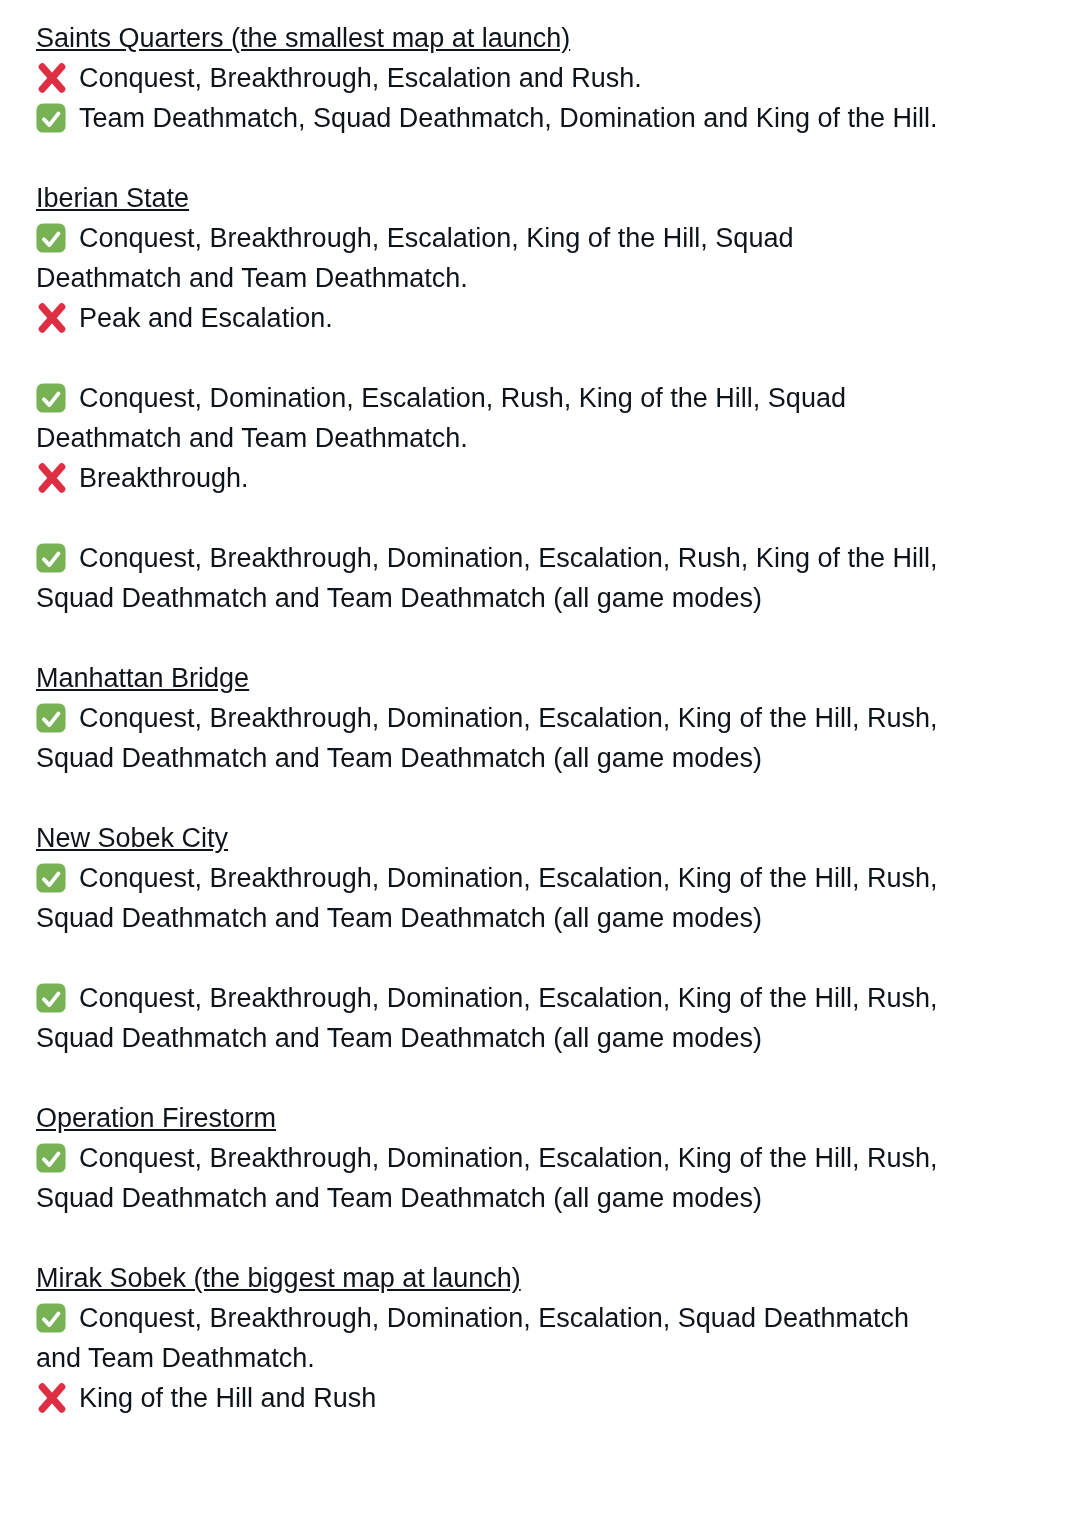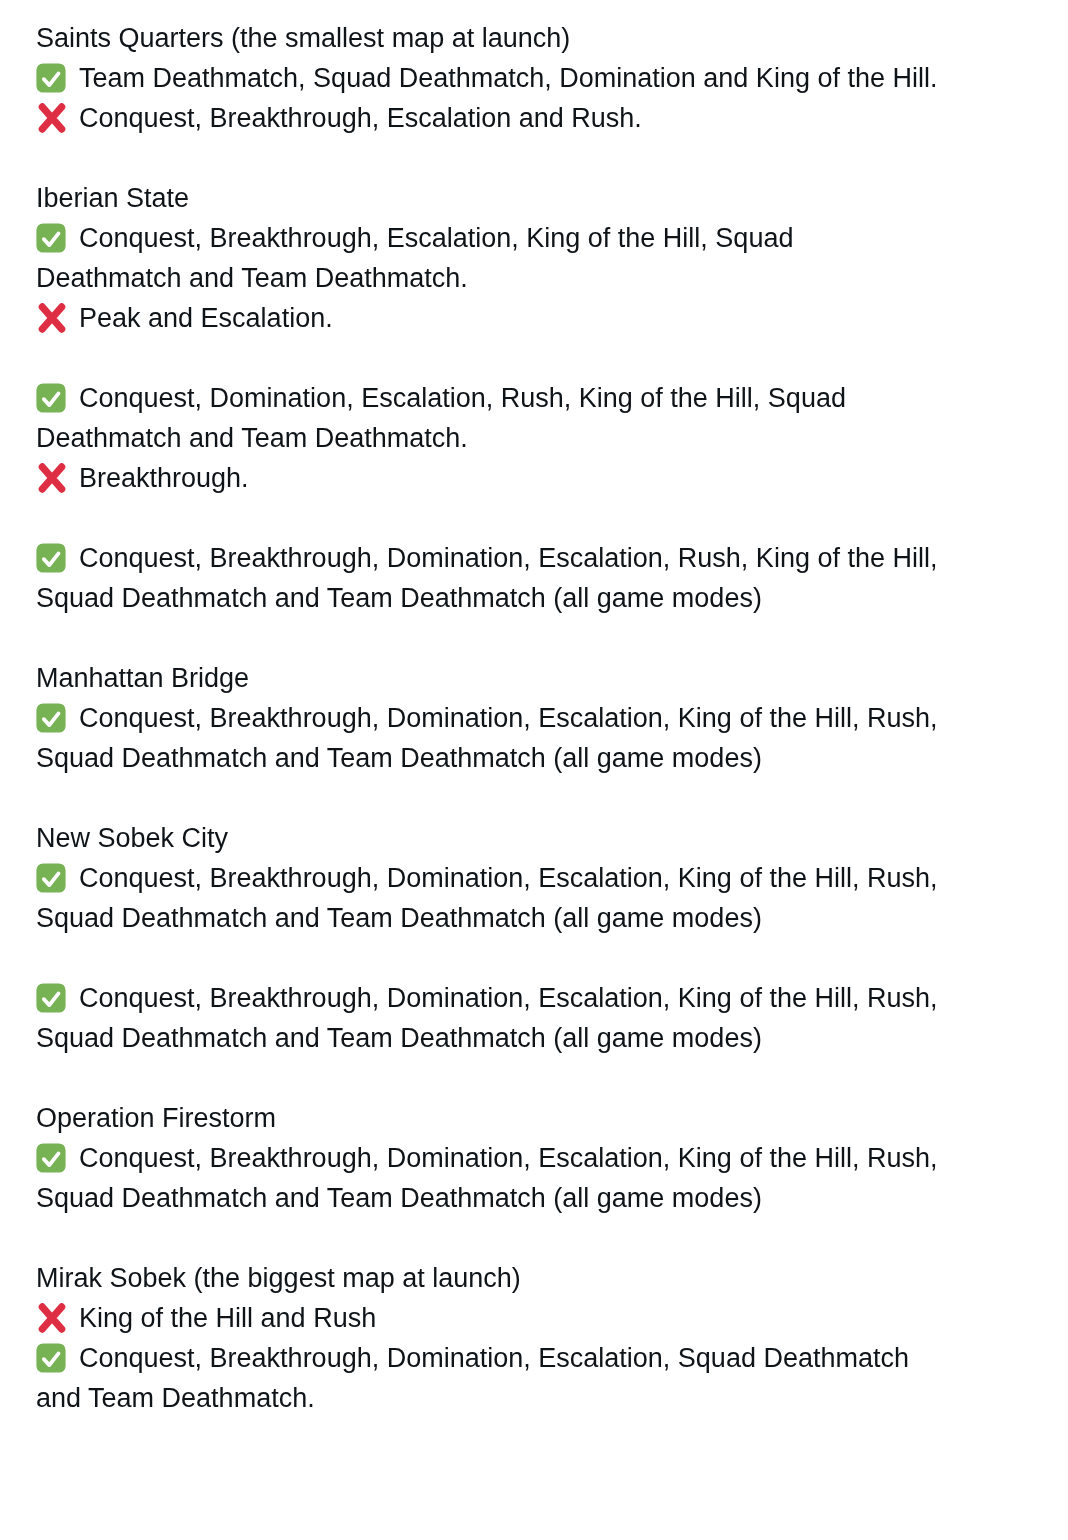--- a/index.html
+++ b/index.html
@@ -18,20 +18,21 @@
     -webkit-font-smoothing: antialiased;
   }
   .content {
     padding: 18px 4px 0 36px;
   }
   .map-block {
     margin: 0 0 40px 0;
   }
   .map-name {
     white-space: pre-line;
+    text-decoration: underline;
   }
   .mode-line {
     
   }
   .mode-text {
     white-space: pre-line;
   }
   .icon {
     display: inline-block;
     vertical-align: -6px;
@@ -49,34 +50,34 @@
   }
 </style>
 </head>
 <body>
 
 <div class="content">
   <section class="map-block">
     <div class="map-name">Saints Quarters (the smallest map at launch)</div>
 
     <div class="mode-line">
+      <span class="icon cross">
+        <svg viewBox="0 0 36 38" width="32" height="34" aria-hidden="true">
+          <path d="M7 6.5 L29 31.5 M29 6.5 L7 31.5" fill="none" stroke-width="8" stroke-linecap="round" stroke="#DD2E44"></path>
+        </svg>
+      </span><span class="mode-text">Conquest, Breakthrough, Escalation and Rush.</span>
+    </div>
+
+    <div class="mode-line">
       <span class="icon check">
         <svg viewBox="0 0 36 36" width="30" height="30" aria-hidden="true">
           <rect x="0.5" y="0.5" width="35" height="35" rx="8" fill="#77B255"></rect>
           <path d="M9.5 19.5 L16 26.5 L27 12.5" fill="none" stroke-width="4.6" stroke-linecap="round" stroke-linejoin="round" stroke="#FFFFFF"></path>
         </svg>
       </span><span class="mode-text">Team Deathmatch, Squad Deathmatch, Domination and King of the Hill.</span>
-    </div>
-
-    <div class="mode-line">
-      <span class="icon cross">
-        <svg viewBox="0 0 36 38" width="32" height="34" aria-hidden="true">
-          <path d="M7 6.5 L29 31.5 M29 6.5 L7 31.5" fill="none" stroke-width="8" stroke-linecap="round" stroke="#DD2E44"></path>
-        </svg>
-      </span><span class="mode-text">Conquest, Breakthrough, Escalation and Rush.</span>
     </div>
   </section>
 
   <section class="map-block">
     <div class="map-name">Iberian State</div>
 
     <div class="mode-line">
       <span class="icon check">
         <svg viewBox="0 0 36 36" width="30" height="30" aria-hidden="true">
           <rect x="0.5" y="0.5" width="35" height="35" rx="8" fill="#77B255"></rect>
@@ -186,30 +187,30 @@
       </span><span class="mode-text">Conquest, Breakthrough, Domination, Escalation, King of the Hill, Rush,
 Squad Deathmatch and Team Deathmatch (all game modes)</span>
     </div>
 
   </section>
 
   <section class="map-block">
     <div class="map-name">Mirak Sobek (the biggest map at launch)</div>
 
     <div class="mode-line">
-      <span class="icon cross">
-        <svg viewBox="0 0 36 38" width="32" height="34" aria-hidden="true">
-          <path d="M7 6.5 L29 31.5 M29 6.5 L7 31.5" fill="none" stroke-width="8" stroke-linecap="round" stroke="#DD2E44"></path>
-        </svg>
-      </span><span class="mode-text">King of the Hill and Rush</span>
-    </div>
-
-    <div class="mode-line">
       <span class="icon check">
         <svg viewBox="0 0 36 36" width="30" height="30" aria-hidden="true">
           <rect x="0.5" y="0.5" width="35" height="35" rx="8" fill="#77B255"></rect>
           <path d="M9.5 19.5 L16 26.5 L27 12.5" fill="none" stroke-width="4.6" stroke-linecap="round" stroke-linejoin="round" stroke="#FFFFFF"></path>
         </svg>
       </span><span class="mode-text">Conquest, Breakthrough, Domination, Escalation, Squad Deathmatch
 and Team Deathmatch.</span>
     </div>
+
+    <div class="mode-line">
+      <span class="icon cross">
+        <svg viewBox="0 0 36 38" width="32" height="34" aria-hidden="true">
+          <path d="M7 6.5 L29 31.5 M29 6.5 L7 31.5" fill="none" stroke-width="8" stroke-linecap="round" stroke="#DD2E44"></path>
+        </svg>
+      </span><span class="mode-text">King of the Hill and Rush</span>
+    </div>
   </section>
 </div>
 
 </body></html>

